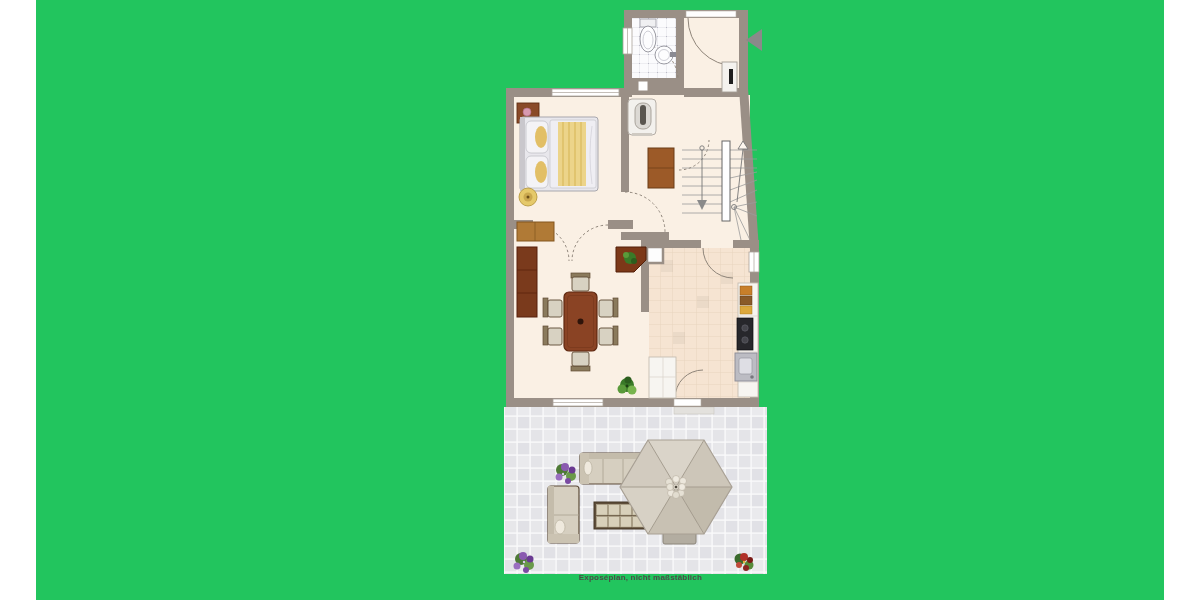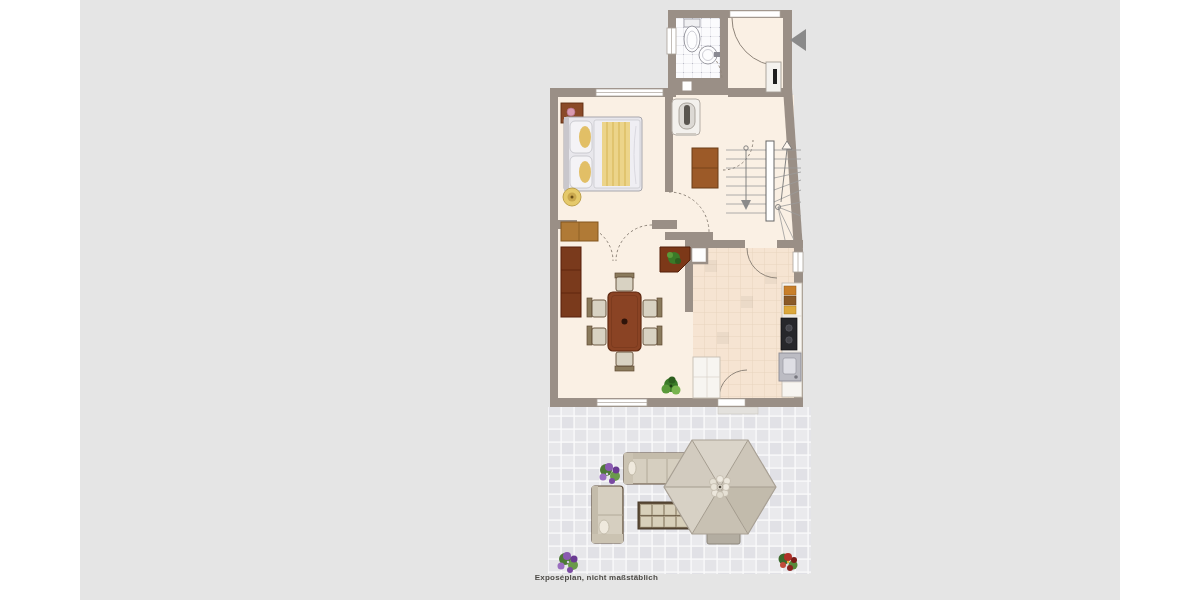--- a/index.html
+++ b/index.html
@@ -1,16 +1,16 @@
 <!DOCTYPE html>
 <html><head>
 <meta charset="utf-8">
 <style>
   html,body{margin:0;padding:0;background:#ffffff;}
-  .stage{position:relative;width:1040px;height:600px;margin:0 auto;background:#e5e5e5;overflow:hidden;
+  .stage{position:relative;width:1128px;height:600px;margin:0 auto;background:#22c55e;overflow:hidden;
          font-family:"Liberation Sans",sans-serif;}
   .plan-svg{position:absolute;left:0;top:0;}
   .caption{position:absolute;top:573px;right:462px;font-size:8px;font-weight:bold;
            color:#4d4b47;letter-spacing:.2px;white-space:nowrap;}
 </style>
 </head>
 <body>
 
 <div class="stage">
 

